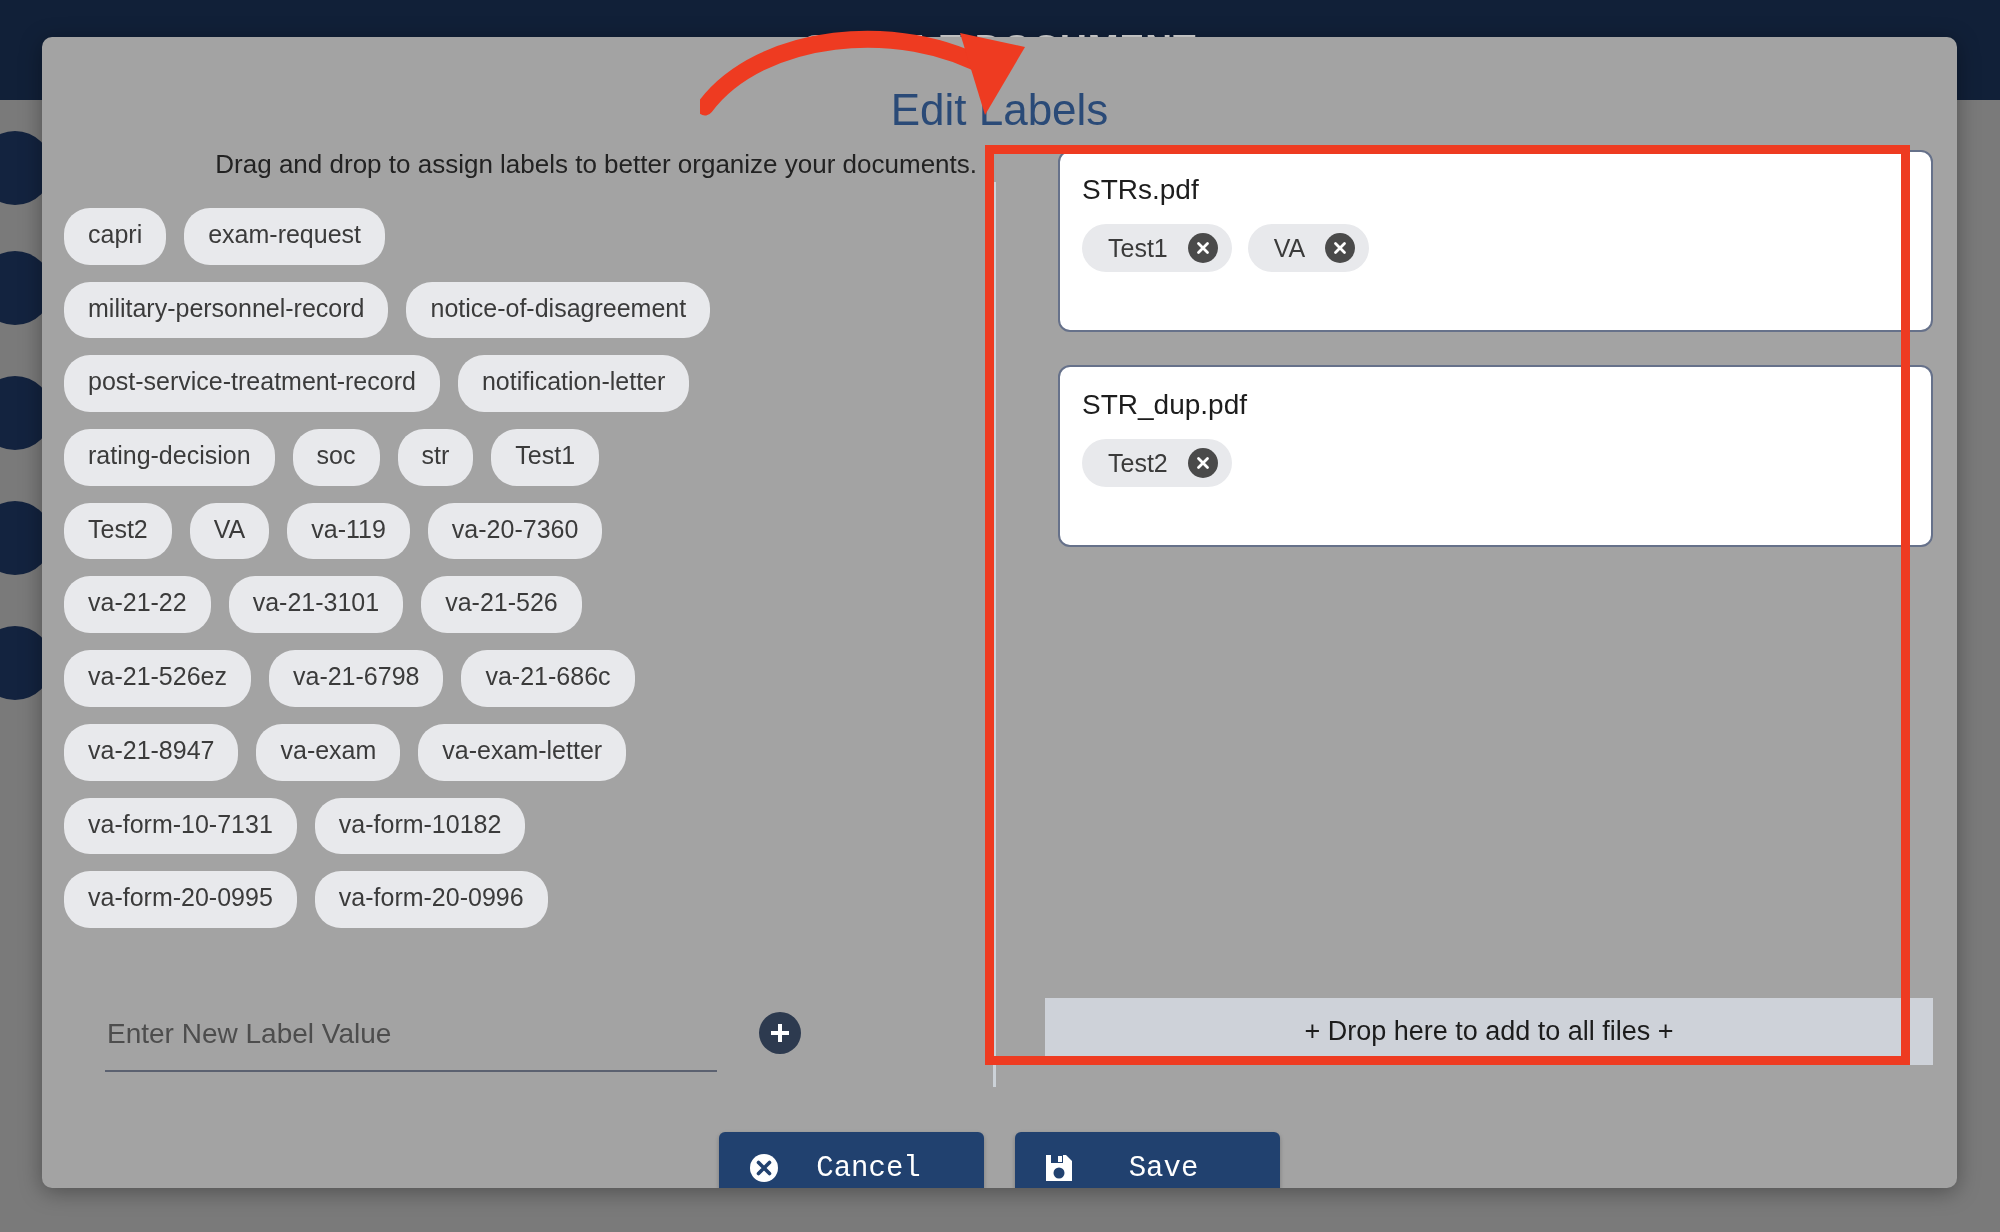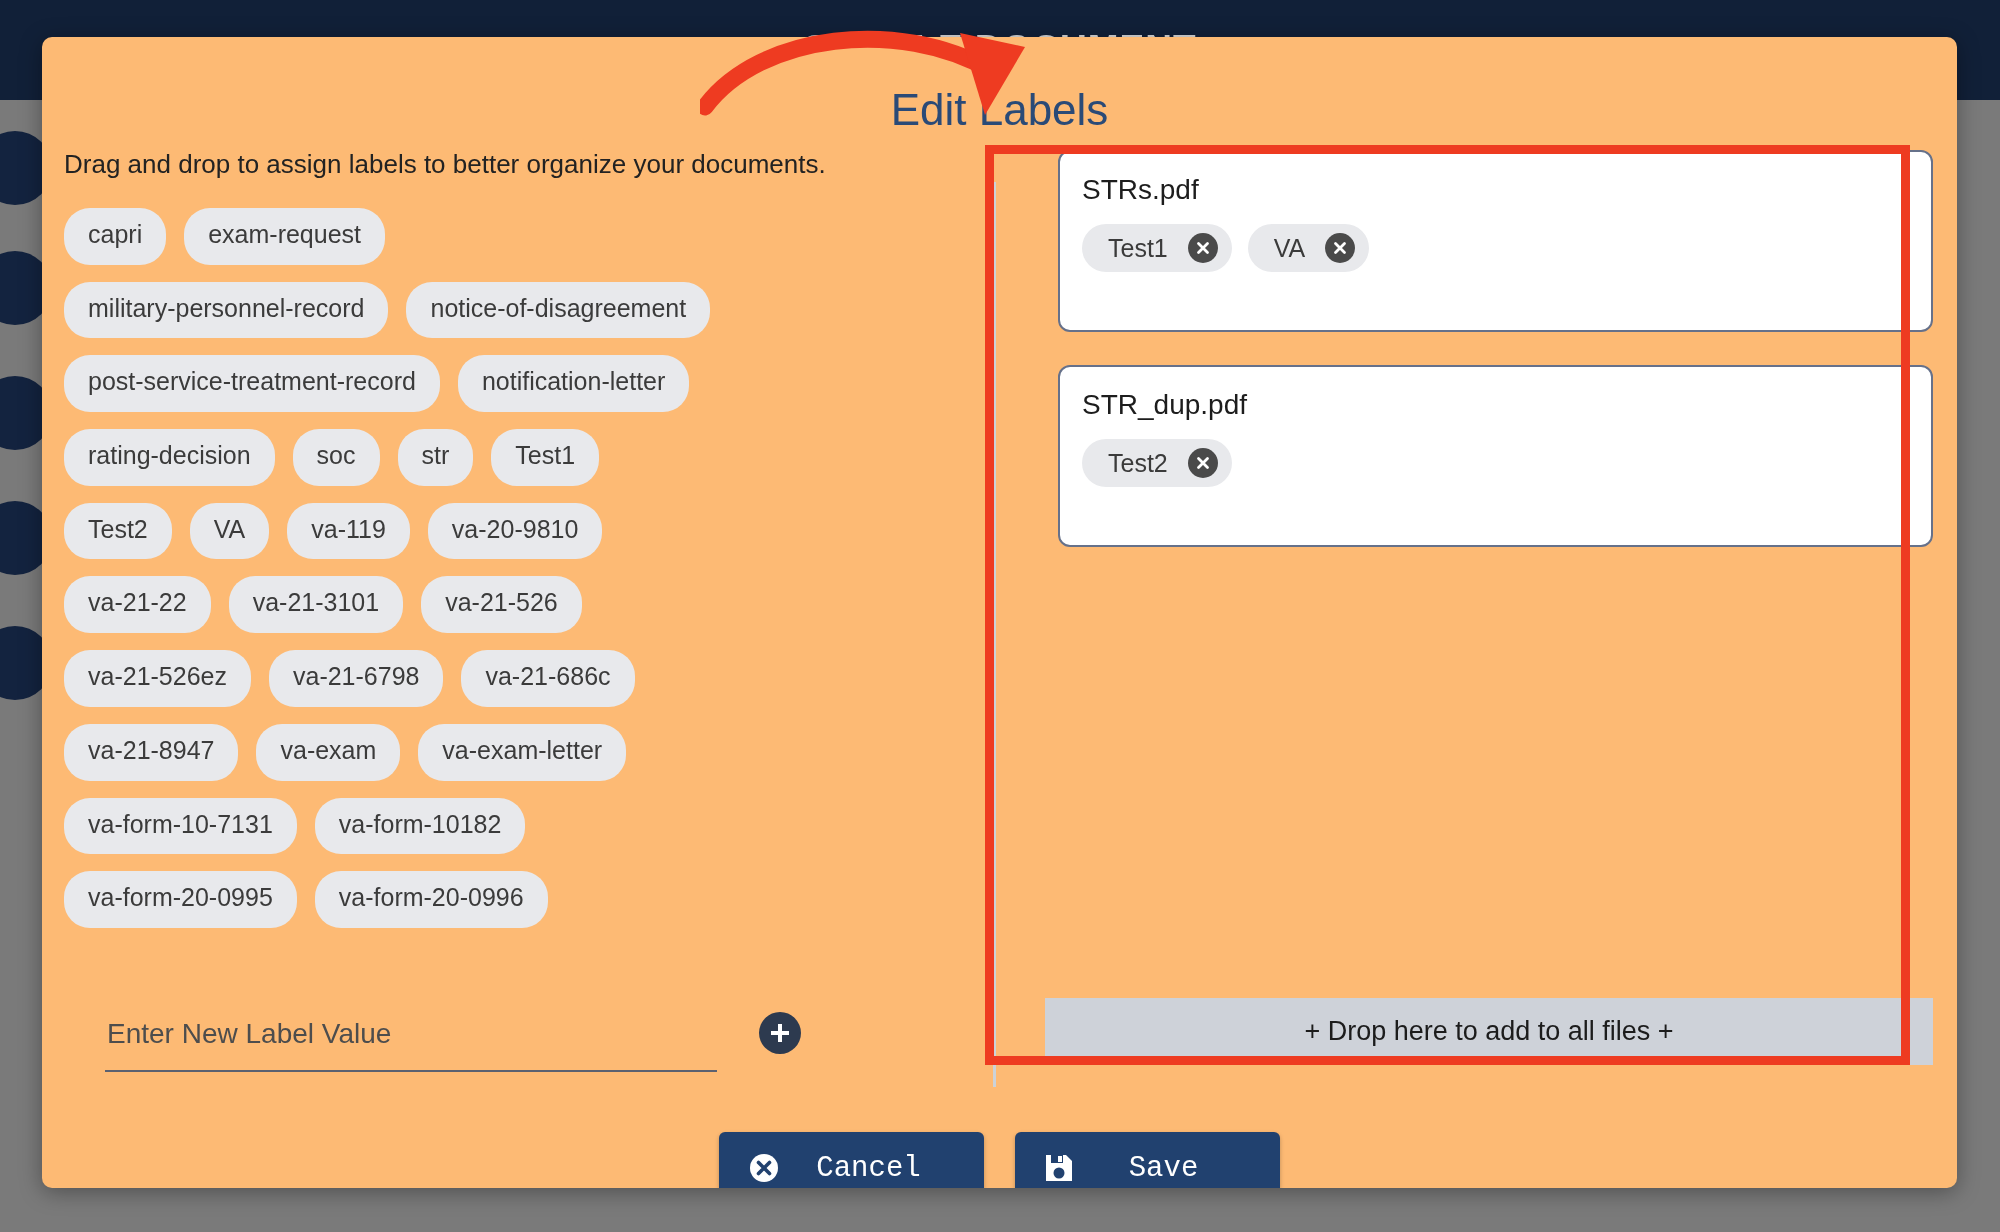--- a/index.html
+++ b/index.html
@@ -39,21 +39,21 @@
     width: 74px; height: 74px;
     border-radius: 50%;
     background: #13233f;
   }
 
   
   #modal {
     position: absolute;
     left: 42px; top: 37px;
     width: 1915px; height: 1151px;
-    background: #fdba74;
+    background: #a3a3a3;
     border-radius: 10px;
     box-shadow: 0 4px 22px rgba(0,0,0,.35);
     overflow: hidden;
     padding-left: 8px;
   }
   #modal-title {
     position: absolute;
     top: 48px; left: 0; width: 100%;
     text-align: center;
     color: #2a4a77;
@@ -65,20 +65,21 @@
   #left-pane {
     position: absolute;
     left: 22px; top: 112px;
     width: 913px; height: 820px;
   }
   #instructions {
     font-size: 26px;
     color: #222;
     padding-left: 0;
     margin-bottom: 28px;
+    text-align: right;
   }
   #available-labels {
     display: flex;
     flex-wrap: wrap;
     gap: 17px 18px;
     width: 660px;
     height: 720px;
     overflow: hidden;
   }
   .chip {
@@ -254,21 +255,21 @@
         <div class="chip" draggable="true">notice-of-disagreement</div>
         <div class="chip" draggable="true">post-service-treatment-record</div>
         <div class="chip" draggable="true">notification-letter</div>
         <div class="chip" draggable="true">rating-decision</div>
         <div class="chip" draggable="true">soc</div>
         <div class="chip" draggable="true">str</div>
         <div class="chip" draggable="true">Test1</div>
         <div class="chip" draggable="true">Test2</div>
         <div class="chip" draggable="true">VA</div>
         <div class="chip" draggable="true">va-119</div>
-        <div class="chip" draggable="true">va-20-9810</div>
+        <div class="chip" draggable="true">va-20-7360</div>
         <div class="chip" draggable="true">va-21-22</div>
         <div class="chip" draggable="true">va-21-3101</div>
         <div class="chip" draggable="true">va-21-526</div>
         <div class="chip" draggable="true">va-21-526ez</div>
         <div class="chip" draggable="true">va-21-6798</div>
         <div class="chip" draggable="true">va-21-686c</div>
         <div class="chip" draggable="true">va-21-8947</div>
         <div class="chip" draggable="true">va-exam</div>
         <div class="chip" draggable="true">va-exam-letter</div>
         <div class="chip" draggable="true">va-form-10-7131</div>

